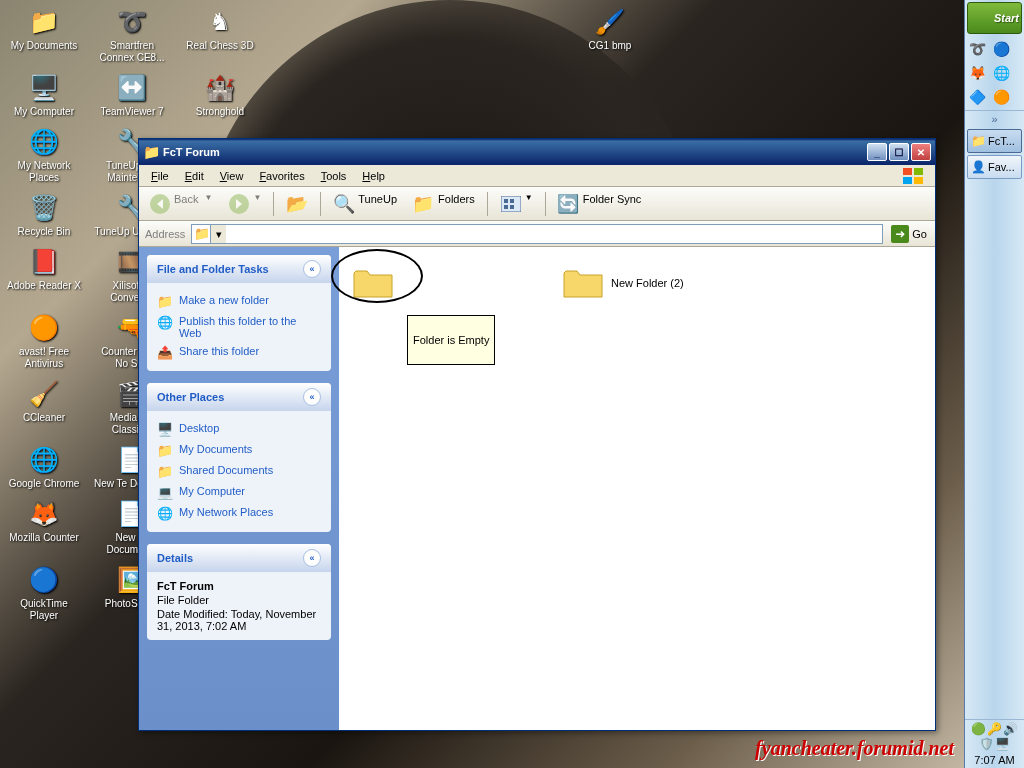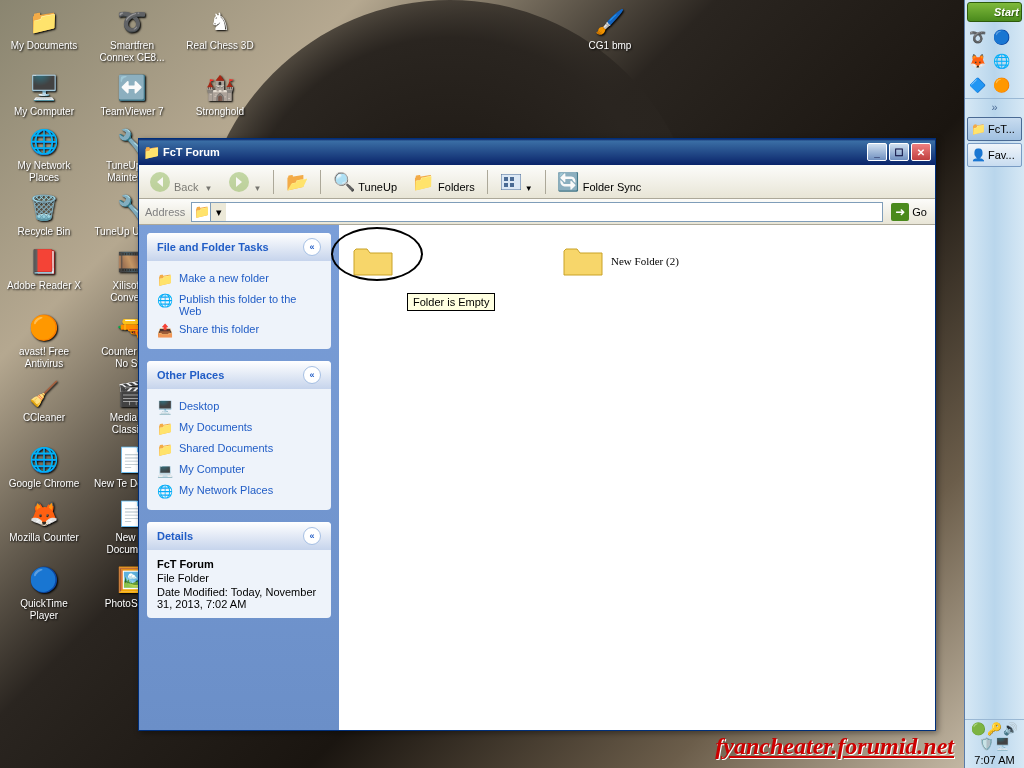--- a/index.html
+++ b/index.html
@@ -4,25 +4,25 @@
 <style>
 * { margin:0; padding:0; box-sizing:border-box; font-family:Tahoma,sans-serif; font-size:11px; }
 body { width:1024px; height:768px; overflow:hidden; background:#3a3a3a; position:relative; }
 .desktop { position:absolute; inset:0; background:linear-gradient(135deg,#8a8570 0%,#b5a890 20%,#2a2520 40%,#1a1510 60%,#6b5d4a 80%,#d4c9b5 100%); }
 .desktop::before { content:''; position:absolute; top:0; left:200px; width:500px; height:500px; background:radial-gradient(ellipse at center,#1a1510 0%,#2a2520 60%,transparent 100%); border-radius:50%; }
 .icons-grid { position:absolute; top:4px; left:4px; display:grid; grid-template-columns:repeat(3,80px); gap:4px 8px; }
 .icons-col2 { position:absolute; top:4px; left:570px; }
 .di { width:80px; display:flex; flex-direction:column; align-items:center; text-align:center; color:#fff; text-shadow:1px 1px 2px #000; padding:2px; cursor:pointer; }
 .di .ic { width:32px; height:32px; margin-bottom:2px; display:flex; align-items:center; justify-content:center; font-size:24px; }
 .di .lbl { font-size:10px; line-height:12px; max-width:76px; word-wrap:break-word; }
-.watermark { position:absolute; bottom:8px; right:70px; color:#cc0000; font-family:'Comic Sans MS',cursive; font-size:24px; font-weight:bold; font-style:italic; text-shadow:1px 1px 0 #fff;text-decoration:underline; }
+.watermark { position:absolute; bottom:8px; right:70px; color:#cc0000; font-family:'Comic Sans MS',cursive; font-size:20px; font-weight:bold; font-style:italic; text-shadow:1px 1px 0 #fff; }
 
 
 .taskbar { position:absolute; top:0; right:0; width:60px; height:768px; background:linear-gradient(90deg,#d6e8f5 0%,#b9d6ec 50%,#d6e8f5 100%); border-left:1px solid #5a7ba8; display:flex; flex-direction:column; }
-.start-btn { height:20px; background:linear-gradient(180deg,#7fba3c 0%,#4a8a1c 100%); border:1px solid #2d5a0c; border-radius:3px; margin:2px; display:flex; align-items:center; justify-content:center; color:#fff; font-weight:bold; font-style:italic; cursor:pointer; text-shadow:1px 1px 1px #2d5a0c;padding-left:24px;}
+.start-btn { height:32px; background:linear-gradient(180deg,#7fba3c 0%,#4a8a1c 100%); border:1px solid #2d5a0c; border-radius:3px; margin:2px; display:flex; align-items:center; justify-content:center; color:#fff; font-weight:bold; font-style:italic; cursor:pointer; text-shadow:1px 1px 1px #2d5a0c;padding-left:24px;}
 .ql { display:flex; flex-wrap:wrap; padding:2px; gap:2px; border-bottom:1px solid #9ab8d4; }
 .ql .qi { width:22px; height:22px; display:flex; align-items:center; justify-content:center; font-size:14px; cursor:pointer; }
 .task-btns { flex:1; padding:2px; }
 .task-btn { height:24px; background:linear-gradient(180deg,#f0f5fa 0%,#c8dcf0 100%); border:1px solid #7a9cc4; border-radius:2px; margin-bottom:2px; display:flex; align-items:center; padding:0 3px; font-size:10px; overflow:hidden; cursor:pointer; }
 .task-btn.active { background:linear-gradient(180deg,#c8dcf0 0%,#a0c0e0 100%); border-color:#4a6a94; }
 .task-btn .ti { width:14px; height:14px; margin-right:3px; flex-shrink:0; font-size:12px; display:flex; align-items:center; }
 .tray { padding:2px; border-top:1px solid #9ab8d4; }
 .tray-icons { display:flex; flex-wrap:wrap; gap:1px; justify-content:center; }
 .tray-icons span { font-size:12px; }
 .clock { text-align:center; padding-top:3px; font-size:11px; }
@@ -32,21 +32,21 @@
 .titlebar { height:26px; background:linear-gradient(180deg,#0a246a 0%,#3a6ea5 8%,#0a246a 100%); display:flex; align-items:center; padding:0 4px; color:#fff; }
 .titlebar .ticon { width:16px; height:16px; margin-right:4px; font-size:14px; }
 .titlebar .ttxt { flex:1; font-weight:bold; }
 .titlebar .btns { display:flex; gap:2px; }
 .titlebar .wb { width:20px; height:18px; background:linear-gradient(180deg,#d0e0f0,#7090c0); border:1px solid #fff; border-radius:2px; font-size:10px; display:flex; align-items:center; justify-content:center; color:#003; cursor:pointer; font-weight:bold;}
 .titlebar .wb.close { background:linear-gradient(180deg,#f08080,#c04040); color:#fff; }
 .menubar { height:22px; background:#ece9d8; display:flex; align-items:center; padding:0 4px; border-bottom:1px solid #aca899; }
 .menubar .mi { padding:2px 8px; cursor:pointer; }
 .menubar .logo { margin-left:auto; width:36px; height:20px; display:flex; align-items:center; justify-content:center; }
 .toolbar { height:34px; background:linear-gradient(180deg,#fcfcfa,#e8e5d6); border-bottom:1px solid #aca899; display:flex; align-items:center; padding:0 4px; gap:4px; }
-.tb-btn { display:flex; align-items:flex-end; gap:3px; padding:3px 6px; border-radius:3px; cursor:pointer; }
+.tb-btn { display:flex; align-items:flex-start; gap:3px; padding:3px 6px; border-radius:3px; cursor:pointer; }
 .tb-btn.dis { opacity:.5; cursor:default; }
 .tb-btn .ico { width:22px; height:22px; display:flex; align-items:center; justify-content:center; font-size:18px; }
 .tb-sep { width:1px; height:24px; background:#aca899; margin:0 2px; }
 .addrbar { height:26px; background:linear-gradient(180deg,#fcfcfa,#e8e5d6); border-bottom:1px solid #aca899; display:flex; align-items:center; padding:0 4px; gap:4px; }
 .addrbar .albl { padding:0 2px; color:#808080;}
 .addr-input { flex:1; height:20px; border:1px solid #7f9db9; background:#fff; display:flex; align-items:center; padding:0 2px; }
 .addr-input .aicon { width:16px; font-size:13px; }
 .addr-input input { flex:1; border:none; outline:none; font-size:11px; }
 .addr-input .dd { width:16px; text-align:center; color:#000; cursor:pointer; background:#ece9d8; border-left:1px solid #7f9db9; height:18px; line-height:18px;}
 .go-btn { display:flex; align-items:center; gap:3px; cursor:pointer; padding:0 4px;}
@@ -59,23 +59,23 @@
 .panel-hdr .chev { width:18px; height:18px; border:1px solid #a6c0e4; border-radius:50%; background:#fff; color:#215dc6; display:flex; align-items:center; justify-content:center; font-size:9px; }
 .panel-body { padding:8px 10px; }
 .panel-body .link { display:flex; align-items:flex-start; gap:6px; padding:3px 0; color:#215dc6; cursor:pointer; }
 .panel-body .link .lic { width:16px; font-size:13px; flex-shrink:0; }
 .panel-body .det-title { font-weight:bold; color:#000; }
 .panel-body .det-line { color:#000; padding-top:2px; }
 
 .content { flex:1; padding:14px 10px; display:flex; flex-wrap:wrap; align-content:flex-start; gap:16px 40px; position:relative; }
 .folder-item { width:170px; display:flex; align-items:center; gap:6px; cursor:pointer; padding:2px; }
 .folder-item .fic { width:44px; height:40px; display:flex; align-items:center; justify-content:center; font-size:34px; position:relative;}
-.folder-item .flbl { color:#000;font-family:Liberation Serif, serif; }
+.folder-item .flbl { color:#000; }
 .circle-annot { position:absolute; top:-14px; left:-20px; width:92px; height:54px; border:2px solid #000; border-radius:50%; pointer-events:none; }
-.tooltip { position:absolute; top:54px; left:58px; background:#ffffe1; border:1px solid #000; padding:2px 5px; font-size:11px; }
+.tooltip { position:absolute; top:54px; left:58px; background:#ffffe1; border:1px solid #000; padding:18px 5px; font-size:11px; }
 
 
 svg { display:block; }
 .folder-svg { fill:#f7d66a; stroke:#c9a227; stroke-width:1; }
 </style>
 </head>
 <body>
 
 <div class="desktop">
   <div class="icons-grid" id="grid-left">
@@ -221,20 +221,31 @@
 
 <div class="win">
   <div class="titlebar">
     <span class="ticon">📁</span>
     <span class="ttxt">FcT Forum</span>
     <div class="btns">
       <div class="wb">_</div>
       <div class="wb">☐</div>
       <div class="wb close">✕</div>
     </div>
+  </div>
+  <div class="menubar">
+    <span id="menus"><span class="mi"><u>F</u>ile</span><span class="mi"><u>E</u>dit</span><span class="mi"><u>V</u>iew</span><span class="mi"><u>F</u>avorites</span><span class="mi"><u>T</u>ools</span><span class="mi"><u>H</u>elp</span></span>
+    <span class="logo">
+      <svg width="20" height="16">
+          <rect x="0" y="0" width="9" height="7" fill="#f25022"></rect>
+          <rect x="11" y="0" width="9" height="7" fill="#7fba00"></rect>
+          <rect x="0" y="9" width="9" height="7" fill="#00a4ef"></rect>
+          <rect x="11" y="9" width="9" height="7" fill="#ffb900"></rect>
+        </svg>
+    </span>
   </div>
   <div class="toolbar">
     <div class="tb-btn dis">
       <span class="ico">
         <svg width="22" height="22">
             <circle cx="11" cy="11" r="10" fill="#8fb85a"></circle>
             <path d="M14 6l-6 5 6 5z" fill="#fff"></path>
           </svg>
       </span>
       <span>Back</span>

